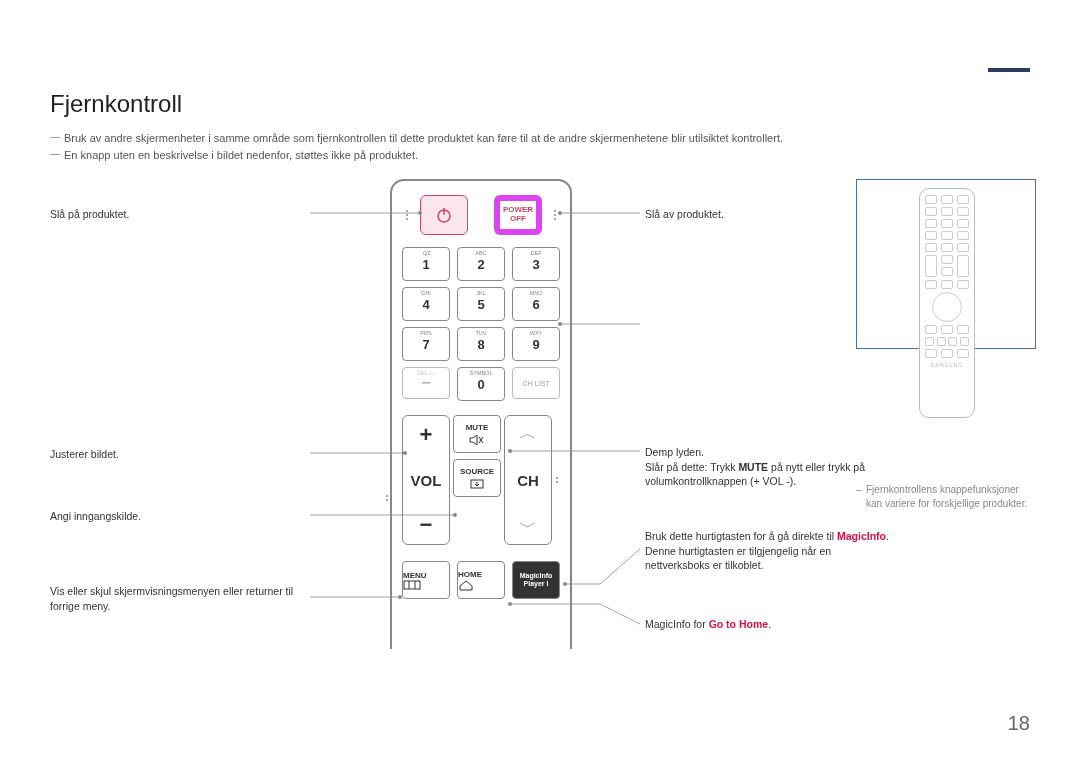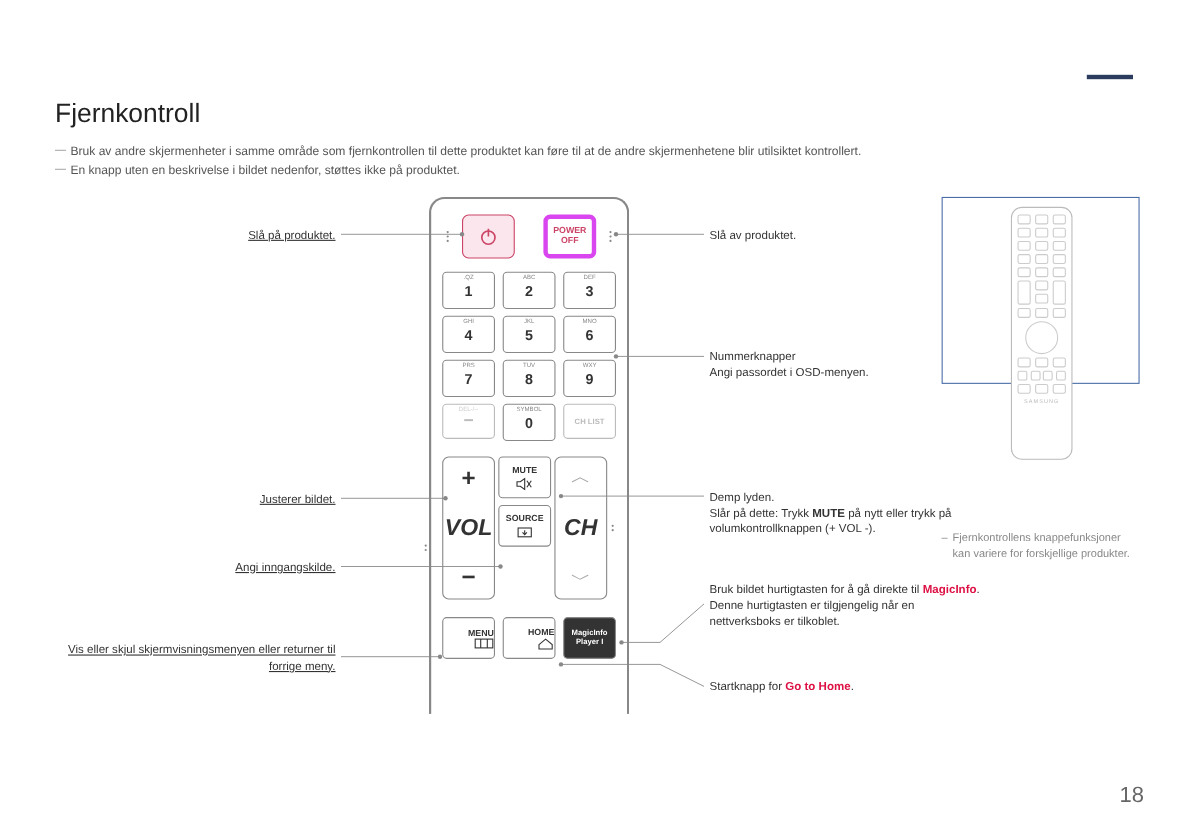--- a/index.html
+++ b/index.html
@@ -85,72 +85,72 @@
   }
   .btn.num { height: 34px; }
   .power-btn {
     width: 48px; height: 40px;
     border: 1px solid #c46; border-radius: 6px;
     background: #fbe6ed;
     display: flex; align-items: center; justify-content: center;
   }
   .power-off {
     width: 48px; height: 40px;
-    border: 4px solid #d946ef; border-radius: 6px;
+    border: 6px solid #d946ef; border-radius: 6px;
     display: flex; flex-direction: column; align-items: center; justify-content: center;
     font-size: 8px; font-weight: bold; color: #c46; line-height: 1.1;
   }
   .three-dots { display:flex; flex-direction:column; gap:2px; align-items:center; justify-content:center; width:10px;}
   .three-dots span{width:2px;height:2px;background:#888;border-radius:50%;}
   .two-dots { display:flex; flex-direction:column; gap:2px; align-items:center; justify-content:center; width:6px;}
   .two-dots span{width:2px;height:2px;background:#888;border-radius:50%;}
   .btn.dim { color: #bbb; border-color: #bbb; }
   .btn.dim small { color: #ccc; }
   .rocker {
     width: 48px;
     height: 130px;
     border: 1px solid #888;
     border-radius: 6px;
     display: flex;
     flex-direction: column;
     align-items: center;
     justify-content: space-between;
     padding: 8px 0;
   }
-  .rocker .label { font-size: 21px; font-weight: bold; font-style: italic; }
+  .rocker .label { font-size: 15px; font-weight: bold; }
   .rocker .sym { font-size: 22px; font-weight: bold; line-height: 1; }
   .rocker .chev { color: #aaa; font-size: 18px; line-height:1; }
   .mid-col { display:flex; flex-direction:column; gap:6px; }
   .mid-btn {
     width: 48px; height: 38px;
     border: 1px solid #888; border-radius: 4px;
     display:flex; flex-direction:column; align-items:center; justify-content:center;
     font-size: 8px; font-weight:bold;
   }
   .mid-btn svg { margin-top:2px; }
   .bottom-btn {
     width: 48px; height: 38px;
     border: 1px solid #888; border-radius: 4px;
-    display:flex; flex-direction:column; align-items:flex-end; justify-content:center;
+    display:flex; flex-direction:column; align-items:flex-start; justify-content:center;
     font-size: 8px; font-weight:bold;
   }
   .magic-btn {
     width: 48px; height: 38px;
     border: 1px solid #888; border-radius: 4px;
     display:flex; flex-direction:column; align-items:center; justify-content:center;
     font-size: 7px; font-weight:bold; background:#333; color:#fff; line-height:1.2;
   }
   
   .label-left, .label-right {
     position: absolute;
     font-size: 10.5px;
     color: #333;
     line-height: 1.4;
   }
-  .label-left { text-align: right; text-decoration: underline; }
+  .label-left { text-align: left; }
   .label-right { text-align: left; }
   .label-right .highlight { color: #d14; font-weight: bold; }
   .label-right b { font-weight: bold; }
   
   svg.leaders {
     position: absolute;
     left: 0; top: 0;
     width: 860px;
     height: 500px;
     pointer-events: none;
@@ -187,21 +187,21 @@
     font-size: 10px;
     color: #888;
     line-height: 1.4;
     padding-left: 10px;
     margin-top: 12px;
   }
   .side-note::before{content:"–";position:absolute;left:0;top:0;}
   .page-num {
     position: absolute;
     bottom: 28px;
-    right: 40px;
+    right: 50px;
     font-size: 20px;
     color: #666;
   }
 </style>
 </head>
 <body>
 
 <div class="header-bar"></div>
 
 <h1>Fjernkontroll</h1>
@@ -363,33 +363,29 @@
       <line x1="550" y1="425" x2="590" y2="445"></line>
       <circle cx="460" cy="425" r="2"></circle>
   </svg>
 
   <div class="label-left" style="left:0;top:28px;width:255px;">Slå på produktet.</div>
   <div class="label-left" style="left:0;top:268px;width:255px;">Justerer bildet.</div>
   <div class="label-left" style="left:0;top:330px;width:255px;">Angi inngangskilde.</div>
   <div class="label-left" style="left:0;top:405px;width:255px;">Vis eller skjul skjermvisningsmenyen eller returner til forrige meny.</div>
 
   <div class="label-right" style="left:595px;top:28px;width:240px;">Slå av produktet.</div>
-  <div class="label-right" style="left:595px;top:138px;width:240px;">
-    <span>Nummerknapper</span><br>
-    <span>Angi passordet i OSD-menyen.</span>
-  </div>
   <div class="label-right" style="left:595px;top:266px;width:250px;">
     <span>Demp lyden.</span><br>
     <span>Slår på dette: Trykk </span><b>MUTE</b><span> på nytt eller trykk på volumkontrollknappen (+ VOL -).</span>
   </div>
   <div class="label-right" style="left:595px;top:350px;width:250px;">
-    <span>Bruk bildet hurtigtasten for å gå direkte til </span><span class="highlight">MagicInfo</span><span>. Denne hurtigtasten er tilgjengelig når en nettverksboks er tilkoblet.</span>
+    <span>Bruk dette hurtigtasten for å gå direkte til </span><span class="highlight">MagicInfo</span><span>. Denne hurtigtasten er tilgjengelig når en nettverksboks er tilkoblet.</span>
   </div>
   <div class="label-right" style="left:595px;top:438px;width:250px;">
-    <span>Startknapp for </span><span class="highlight">Go to Home</span><span>.</span>
+    <span>MagicInfo for </span><span class="highlight">Go to Home</span><span>.</span>
   </div>
 
   <div class="side-box">
     <div class="mini-remote">
       <div class="mrow">
           <div class="mb"></div>
           <div class="mb"></div>
           <div class="mb"></div>
         </div>
       <div class="mrow">

